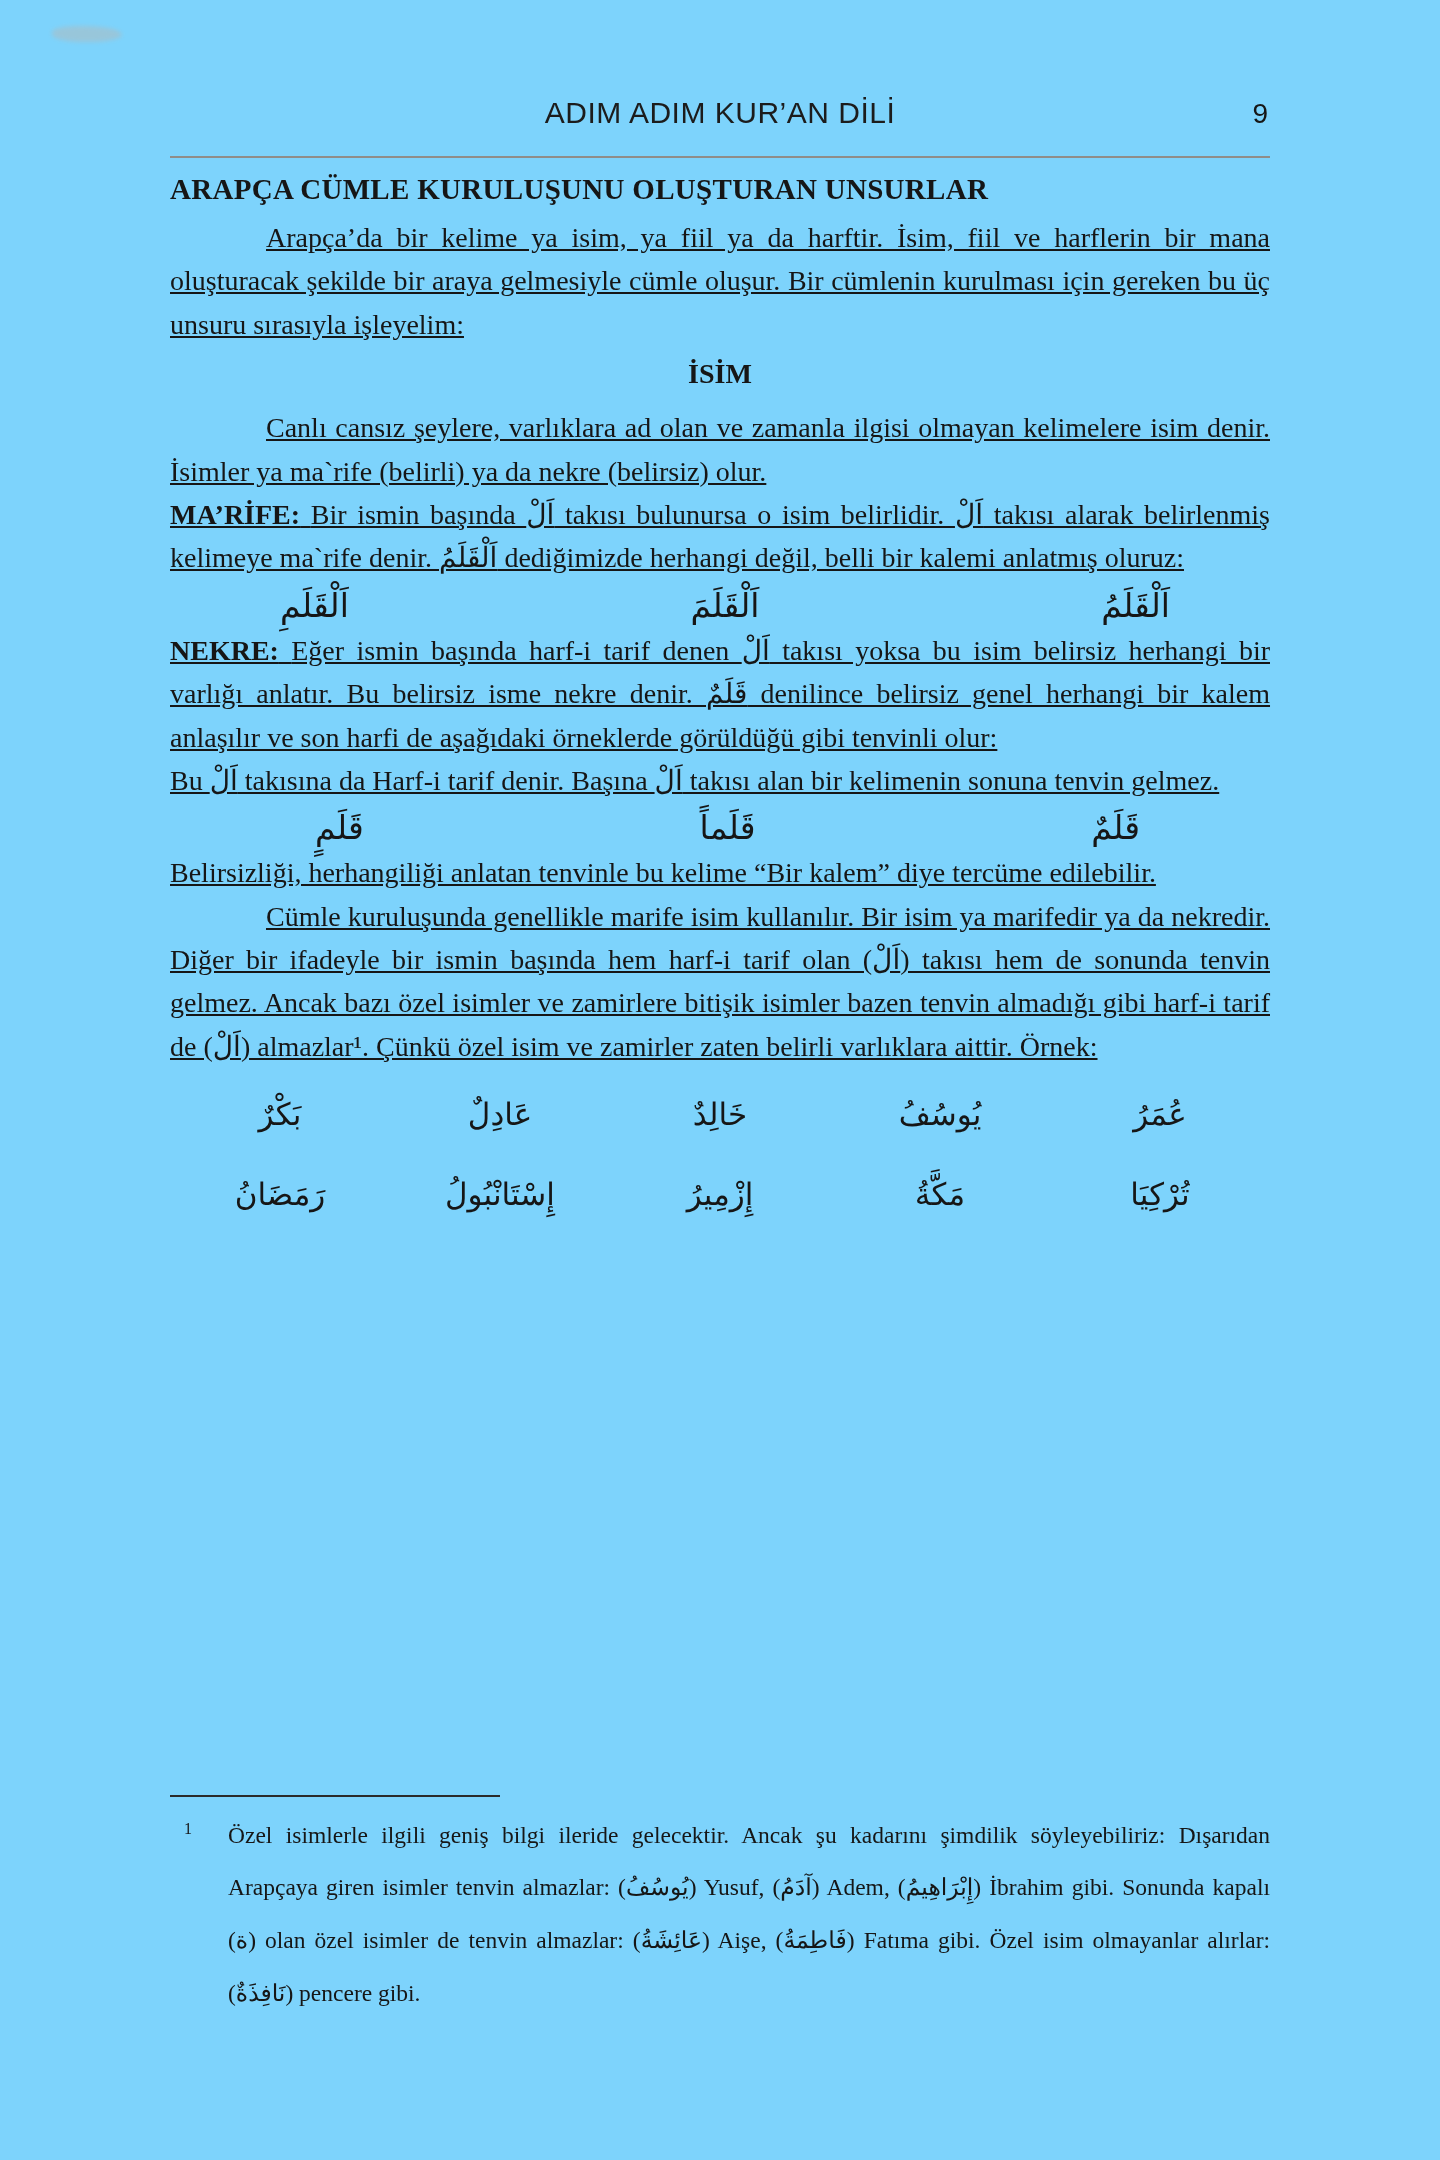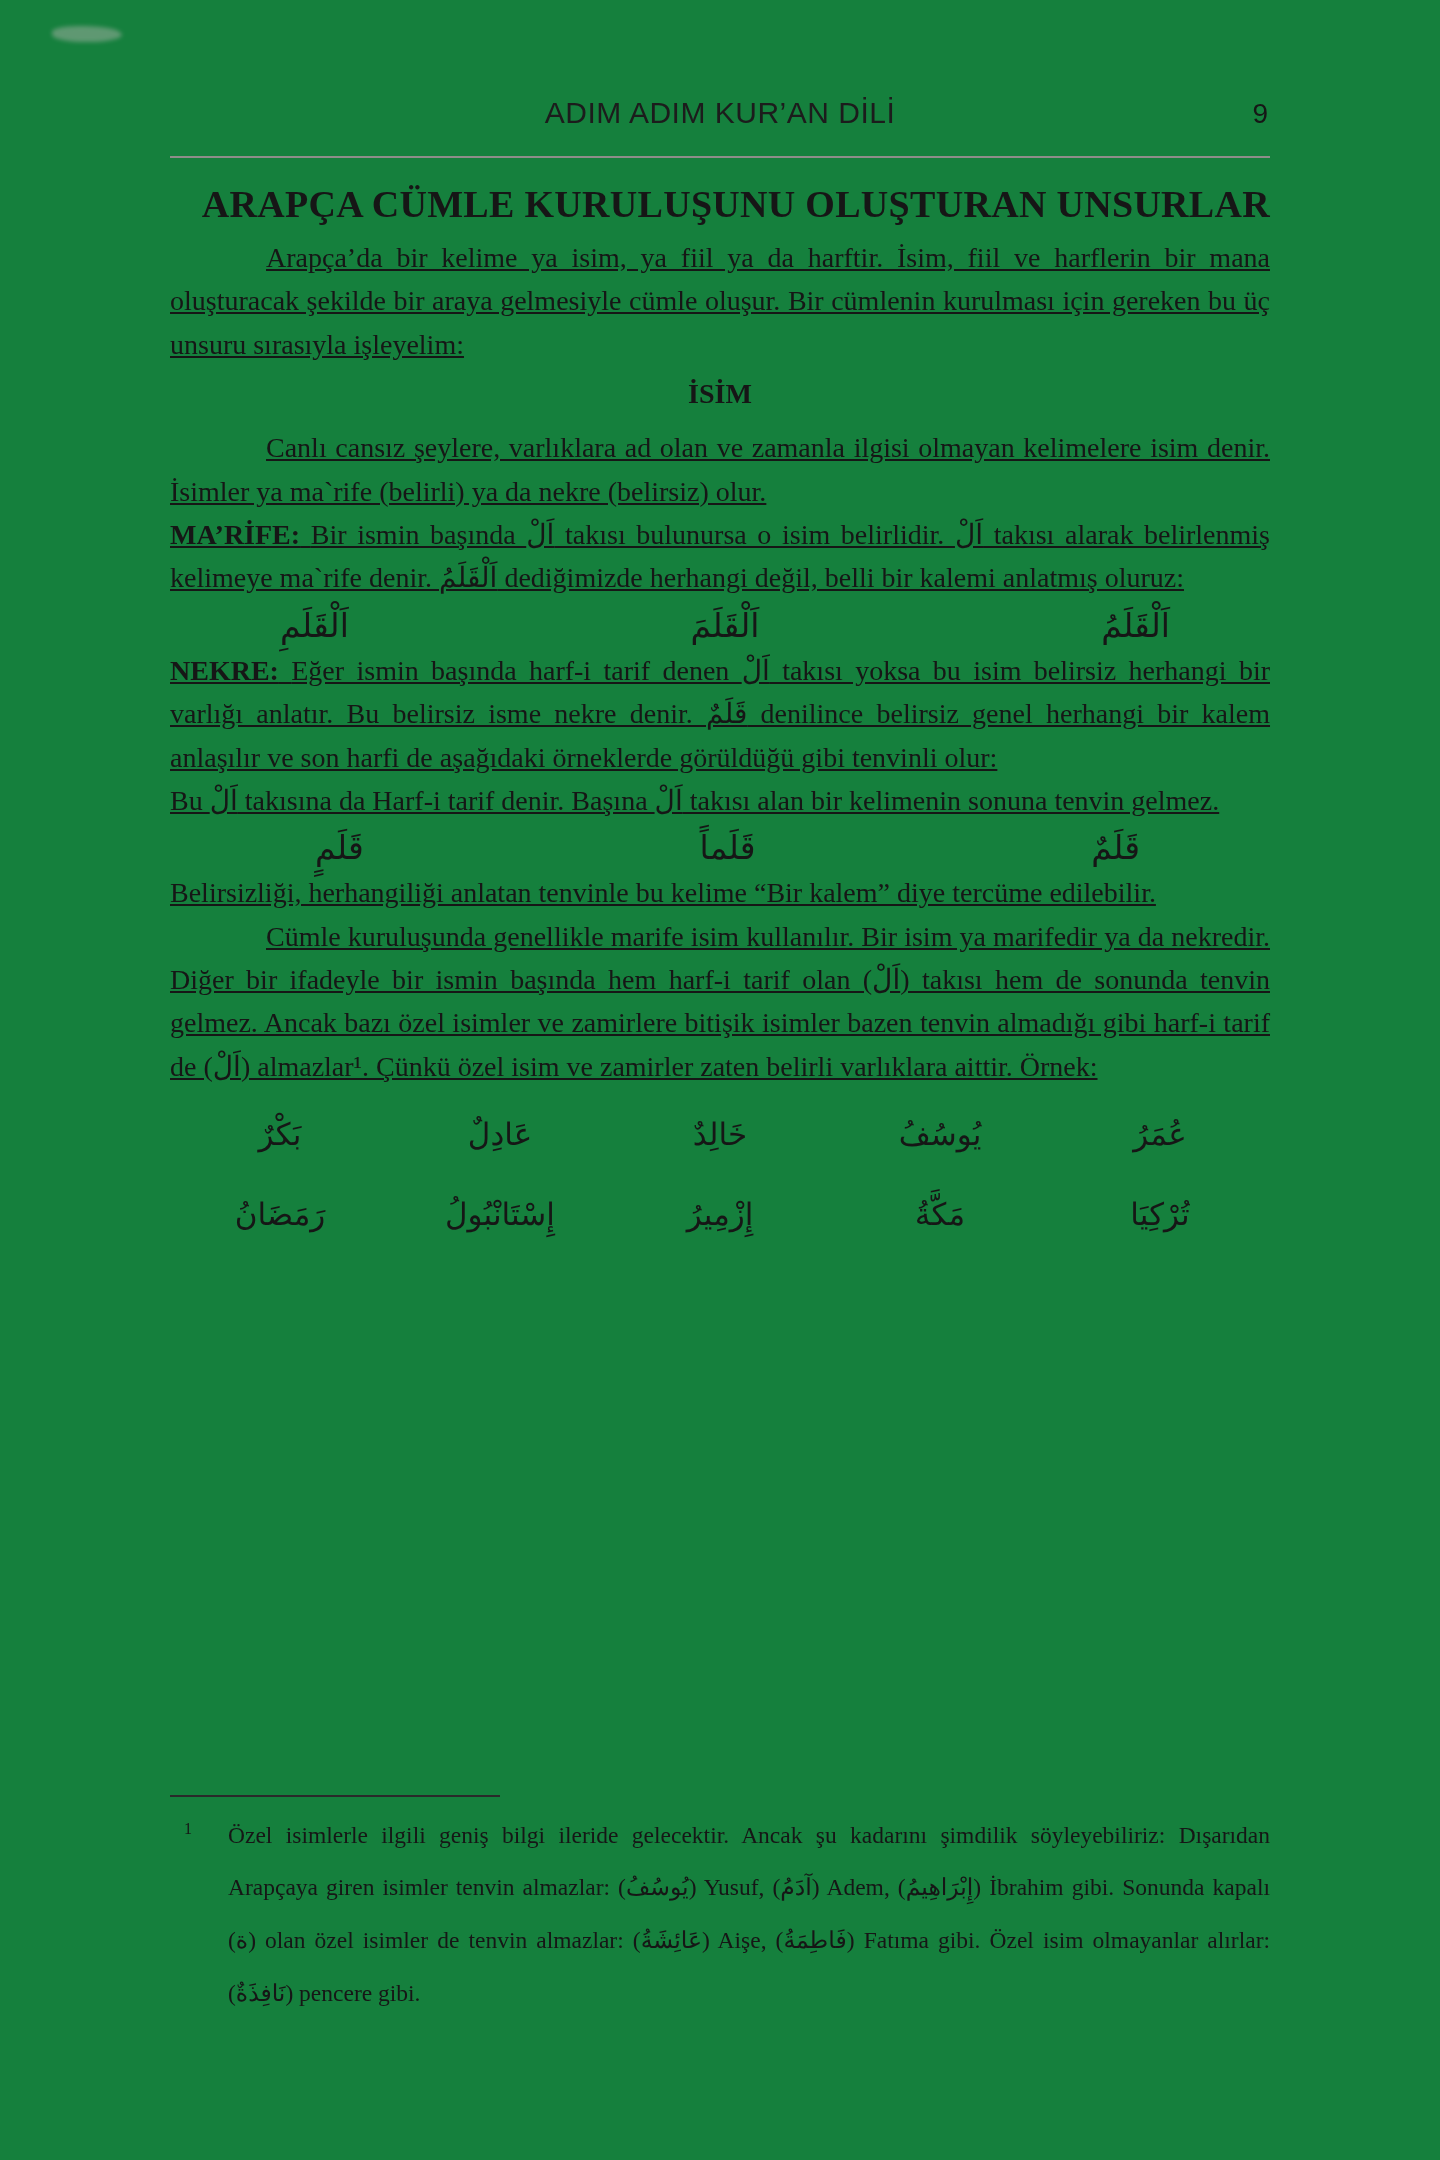--- a/index.html
+++ b/index.html
@@ -5,21 +5,21 @@
   html, body {
     margin: 0;
     padding: 0;
     background: #e9e8e6;
   }
   .page {
     position: relative;
     width: 1440px;
     height: 2160px;
     margin: 0 auto;
-    background: #15803d;
+    background: #7dd3fc;
     color: #161616;
     font-family: "Liberation Serif", serif;
     box-sizing: border-box;
     padding: 96px 170px 140px 170px;
     display: flex;
     flex-direction: column;
     overflow: hidden;
   }
   .scan-smudge {
     position: absolute;
@@ -49,23 +49,23 @@
     top: 2px;
     font-family: "Liberation Sans", sans-serif;
     font-size: 28px;
   }
   .header-rule {
     border: none;
     border-top: 2px solid #8f8d8a;
     margin: 16px 0 0 0;
   }
   .main-title {
-    margin: 24px 0 10px 0;
-    text-align: right;
-    font-size: 38px;
+    margin: 15px 0 10px 0;
+    text-align: left;
+    font-size: 29px;
     font-weight: bold;
     letter-spacing: .3px;
   }
   p.body {
     margin: 0;
     font-size: 28px;
     text-align: justify;
     line-height: 1.55;
     text-decoration: underline;
   }

